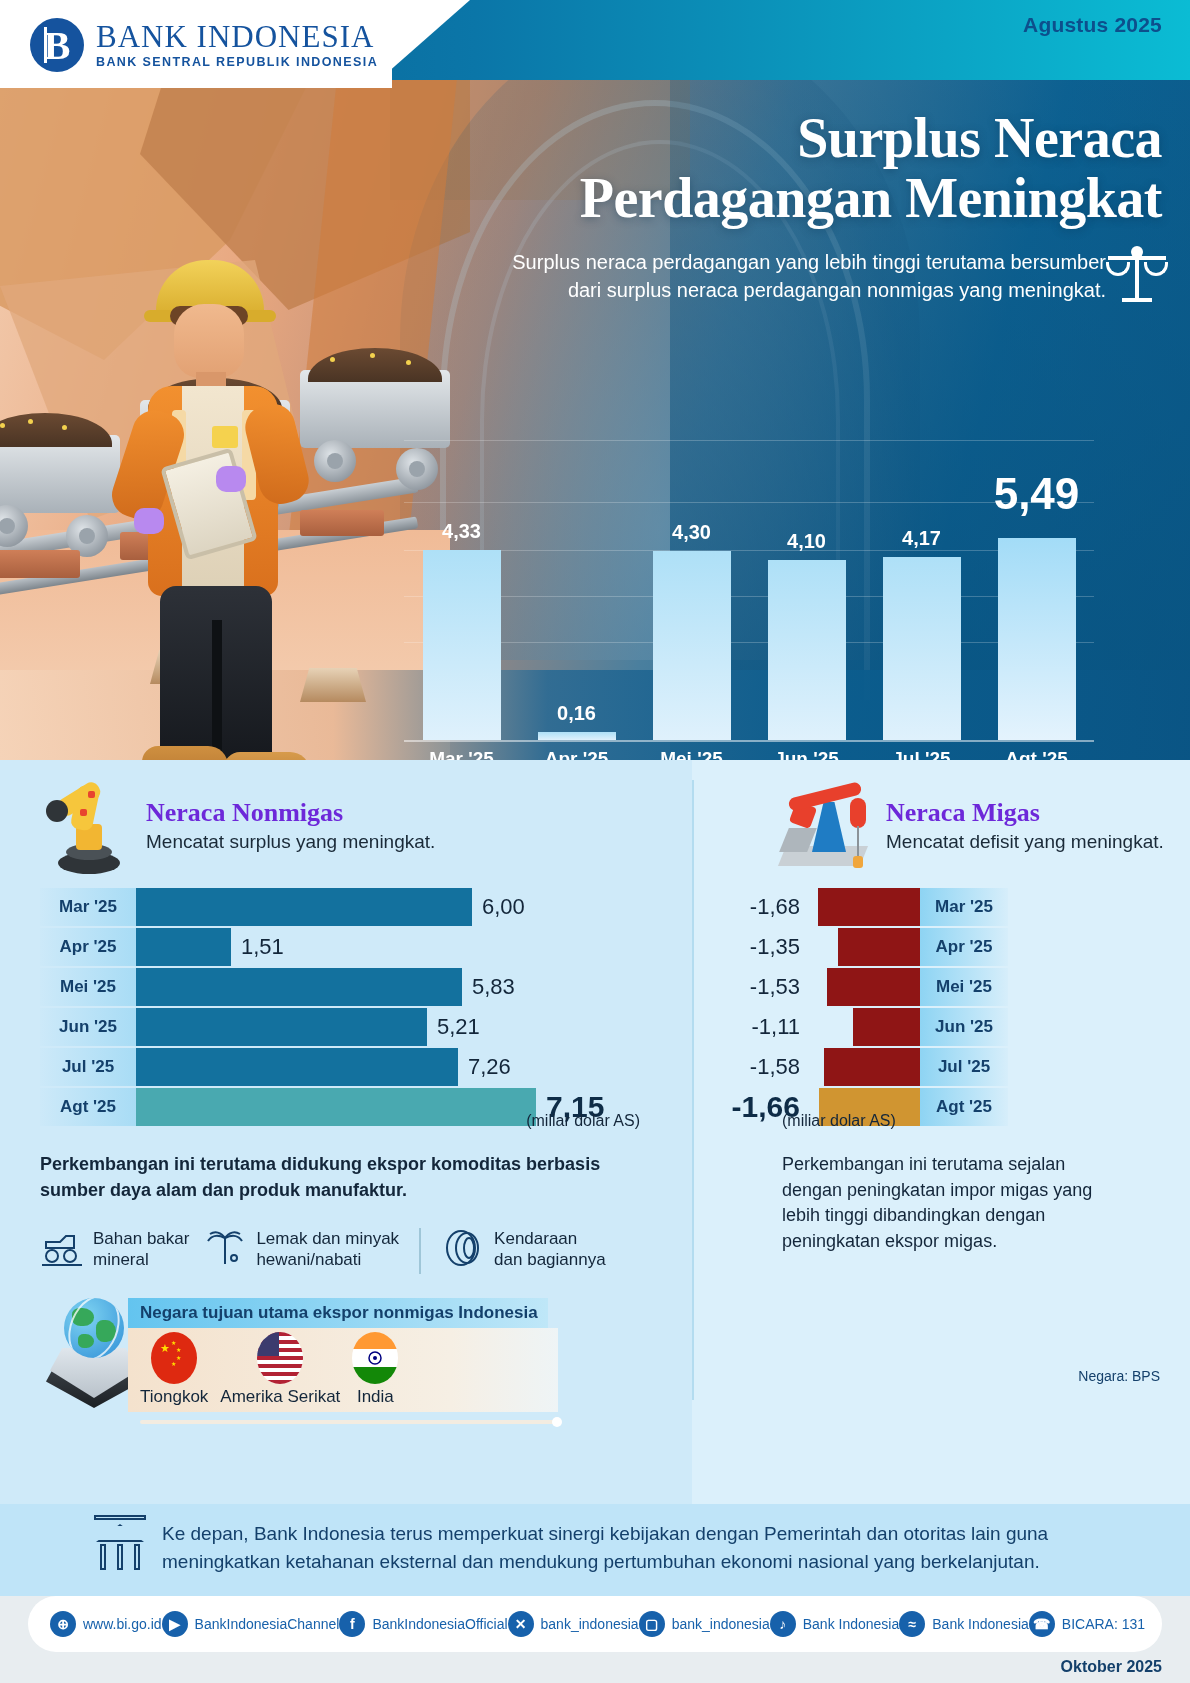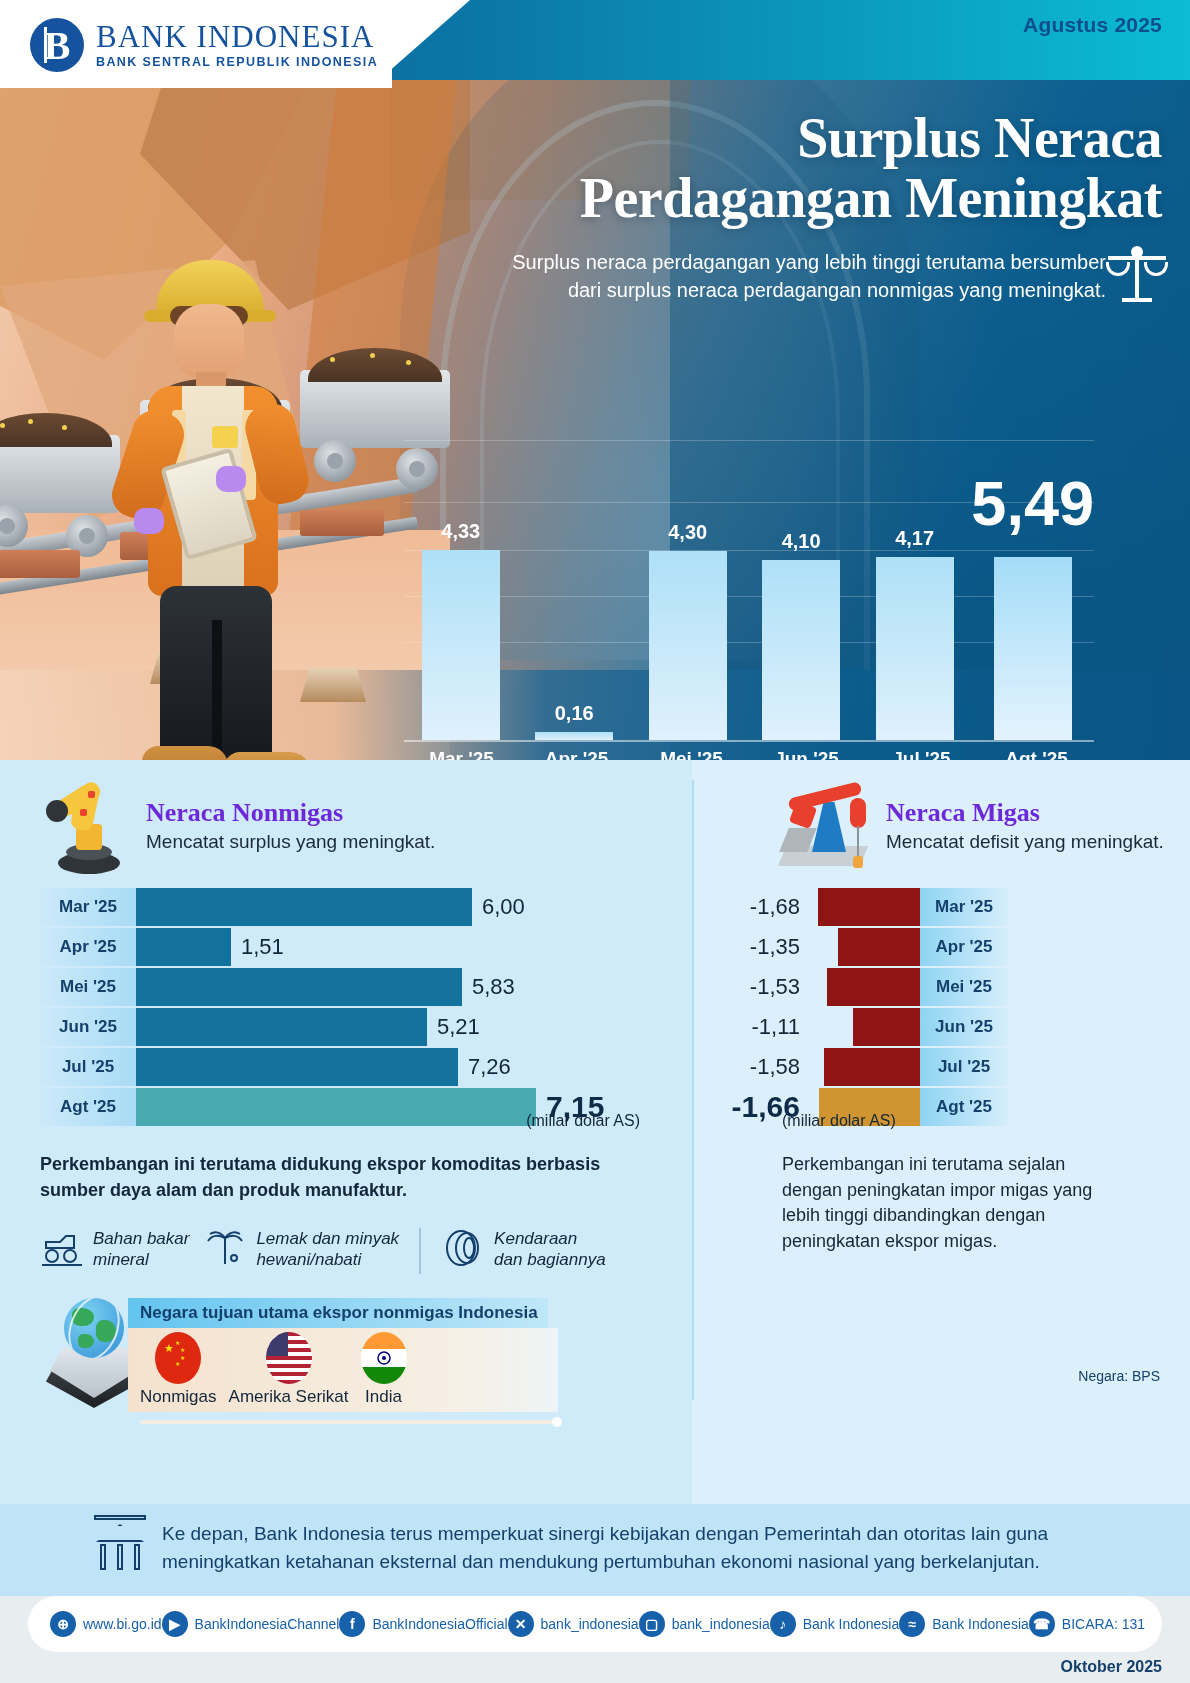--- a/index.html
+++ b/index.html
@@ -155,21 +155,21 @@
   .scales .pan.l{left:0;} .scales .pan.r{right:0;}
 
   
   .mainchart{ position:absolute; left:404px; top:330px; width:690px; height:330px; }
   .gridline{ position:absolute; left:0; width:690px; height:1px; background:rgba(255,255,255,.22); }
   .cols{ position:absolute; left:0; bottom:0; width:690px; height:268px; display:flex; align-items:flex-end; }
   .colcell{ flex:1; display:flex; flex-direction:column; align-items:center; justify-content:flex-end; height:100%;}
   .bar{ width:78px; background:linear-gradient(180deg,#aee0f7,#dff1fc); }
   .bar.hi{ background:linear-gradient(180deg,#a3dcf7,#e4f3fd); }
   .collabel{ font-size:20px; font-weight:bold; color:#fff; margin-bottom:7px; }
-  .collabel.big{ font-size:63px; line-height:1; margin-bottom:22px; }
+  .collabel.big{ font-size:44px; line-height:1; margin-bottom:22px; }
   .axis{ position:absolute; left:0; bottom:-2px; width:690px; height:2px; background:rgba(255,255,255,.5); }
   .months{ position:absolute; left:0; top:668px; width:690px; display:flex; }
   .months span{ flex:1; text-align:center; color:#fff; font-weight:bold; font-size:19px;}
 
   
   .body{
     position:absolute; left:0; top:760px; width:1190px; height:744px;
     background:#d9eefa;
   }
   .colL{ position:absolute; left:0; top:0; width:692px; height:744px; background:#cfeaf9;}
@@ -215,21 +215,21 @@
   .nm-bar{ height:38px; background:#13719e; }
   .nm-bar.hi{ background:#49a9b0; }
   .nm-val{ font-size:22px; color:#13263a; margin-left:10px; white-space:nowrap;}
   .nm-val.hi{ font-size:30px; font-weight:bold; color:#0e2c47;}
   .unit-nm{ position:absolute; left:40px; top:352px; width:600px; text-align:right; font-size:16px; color:#13263a;}
 
   .nm-text{ position:absolute; left:40px; top:392px; width:580px; font-size:18px; line-height:1.42; color:#13263a;font-weight:bold;}
 
   
   .commod{ position:absolute; left:40px; top:468px; width:600px; display:flex; align-items:flex-start; gap:14px;}
-  .commod-item{ display:flex; align-items:flex-start; gap:9px;font-style:italic; }
+  .commod-item{ display:flex; align-items:flex-start; gap:9px; }
   .commod-label{ font-size:17px; line-height:1.25; color:#13263a; }
   .cico{ width:44px; height:40px; flex:none; position:relative; }
   .vsep{ width:2px; height:46px; background:#9fc6d8; margin:0 6px; }
 
   
   .globebox{ position:absolute; left:46px; top:538px; width:96px; height:100px; }
   .globe{ position:absolute; left:18px; top:0; width:60px; height:60px; border-radius:50%;
     background:radial-gradient(circle at 35% 30%,#7fd4f2,#2f8ed6); overflow:hidden;}
   .globe .land{ position:absolute; background:#36a85a; border-radius:40% 60% 55% 45%;}
   .globe .ring{ position:absolute; inset:-4px 6px; border:2px solid rgba(255,255,255,.75); border-radius:50%;
@@ -564,21 +564,21 @@
         <span class="flag">
           <svg width="46" height="52" viewBox="0 0 46 52">
               <rect width="46" height="52" fill="#de2910"></rect>
           <text x="9" y="20" font-size="11" fill="#ffde00">★</text>
           <text x="20" y="13" font-size="6" fill="#ffde00">★</text>
           <text x="25" y="20" font-size="6" fill="#ffde00">★</text>
           <text x="25" y="28" font-size="6" fill="#ffde00">★</text>
           <text x="20" y="34" font-size="6" fill="#ffde00">★</text>
             </svg>
         </span>
-        <span class="flagname">Nonmigas</span>
+        <span class="flagname">Tiongkok</span>
       </div>
       <div class="flagitem">
         <span class="flag">
           <svg width="46" height="52" viewBox="0 0 46 52">
               <rect width="46" height="52" fill="#fff"></rect>
           <g fill="#b22234">
                 <rect y="0" width="46" height="4"></rect>
                 <rect y="8" width="46" height="4"></rect>
           <rect y="16" width="46" height="4"></rect>
                 <rect y="24" width="46" height="4"></rect>

